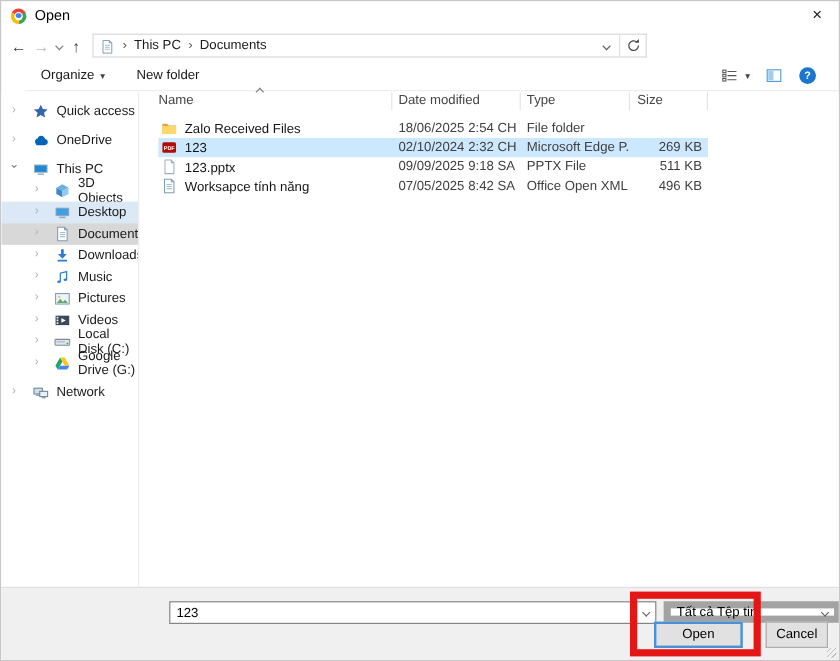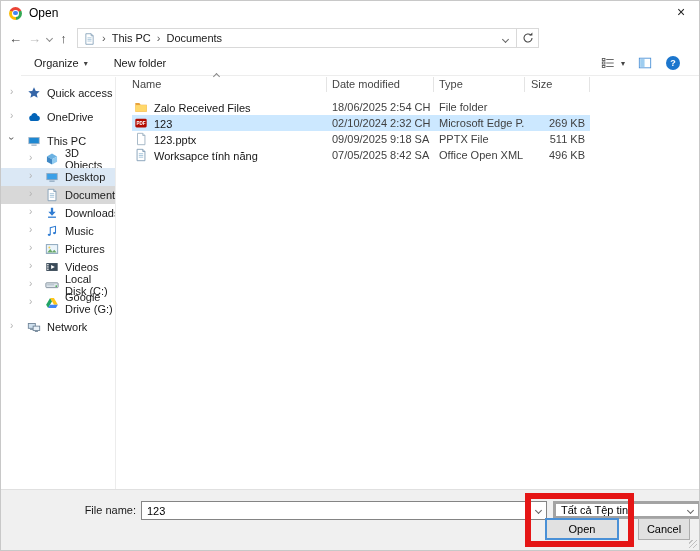--- a/index.html
+++ b/index.html
@@ -68,21 +68,21 @@
   .cell-date { width:107px; padding-left:5px; color:#3f3f3f; }
   .cell-type { width:91px; padding-left:5px; color:#3f3f3f; white-space:nowrap; overflow:hidden; }
   .cell-size { width:65px; text-align:right; padding-right:5px; color:#3f3f3f; }
 
   
   .footer { position:absolute; left:0; right:0; bottom:0; height:61px; background:#f0f0f0; border-top:1px solid #e0e0e0; }
   .fn-label { position:absolute; left:0; top:14px; width:135px; text-align:right; color:#1a1a1a; }
   .fn-combo { position:absolute; left:140px; top:11px; width:406px; height:19px; background:#fff; border:1px solid #848484; display:flex; align-items:center; }
   .fn-value { padding-left:5px; flex:1; color:#000; }
   .combo-btn { width:16px; height:100%; display:flex; align-items:center; justify-content:center; border-left:1px solid #bdbdbd; }
-  .type-combo { position:absolute; left:552px; top:11px; width:148px; height:18px; background:#fff; border:3px solid #a3a3a3; display:flex; align-items:center; padding-left:5px; color:#000; }
+  .type-combo { position:absolute; left:552px; top:11px; width:148px; height:18px; background:#fff; border:6px solid #a3a3a3; display:flex; align-items:center; padding-left:5px; color:#000; }
   .type-combo .combo-btn { border-left:none; margin-left:auto; }
   .btn { position:absolute; top:28px; height:22px; font-family:inherit; font-size:11px; background:#e1e1e1; color:#000; }
   .btn.open { left:544px; width:74px; border:2px solid #4a90d6; }
   .btn.cancel { left:637px; width:52px; border:1px solid #adadad; }
   .grip { position:absolute; right:2px; bottom:2px; width:8px; height:8px;
     background:repeating-linear-gradient(135deg,transparent 0 2px,#b5b5b5 2px 3px); opacity:.8; }
 
   
   .annotation { position:absolute; left:524px; top:492px; width:109px; height:54px; border:6px solid #e51616; z-index:20; pointer-events:none; }
 </style>
@@ -373,21 +373,20 @@
             </span>
             <span class="cell-date">07/05/2025 8:42 SA</span>
             <span class="cell-type">Office Open XML ...</span>
             <span class="cell-size">496 KB</span>
           </div>
         </div>
     </div>
   </div>
 
   <div class="footer">
-    <span class="fn-label">File name:</span>
     <div class="fn-combo">
       <span class="fn-value">123</span>
       <span class="combo-btn">
           <i class="chev"></i>
         </span>
     </div>
     <div class="type-combo">
       <span>Tất cả Tệp tin</span>
       <span class="combo-btn">
           <i class="chev"></i>

